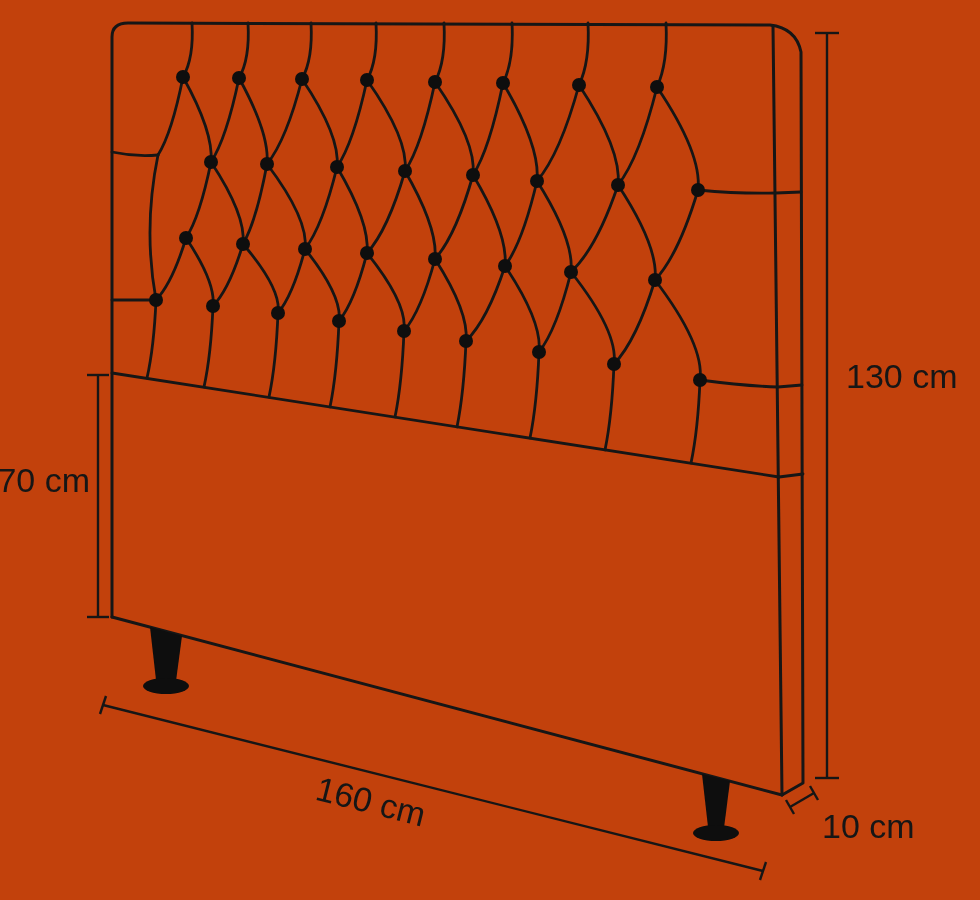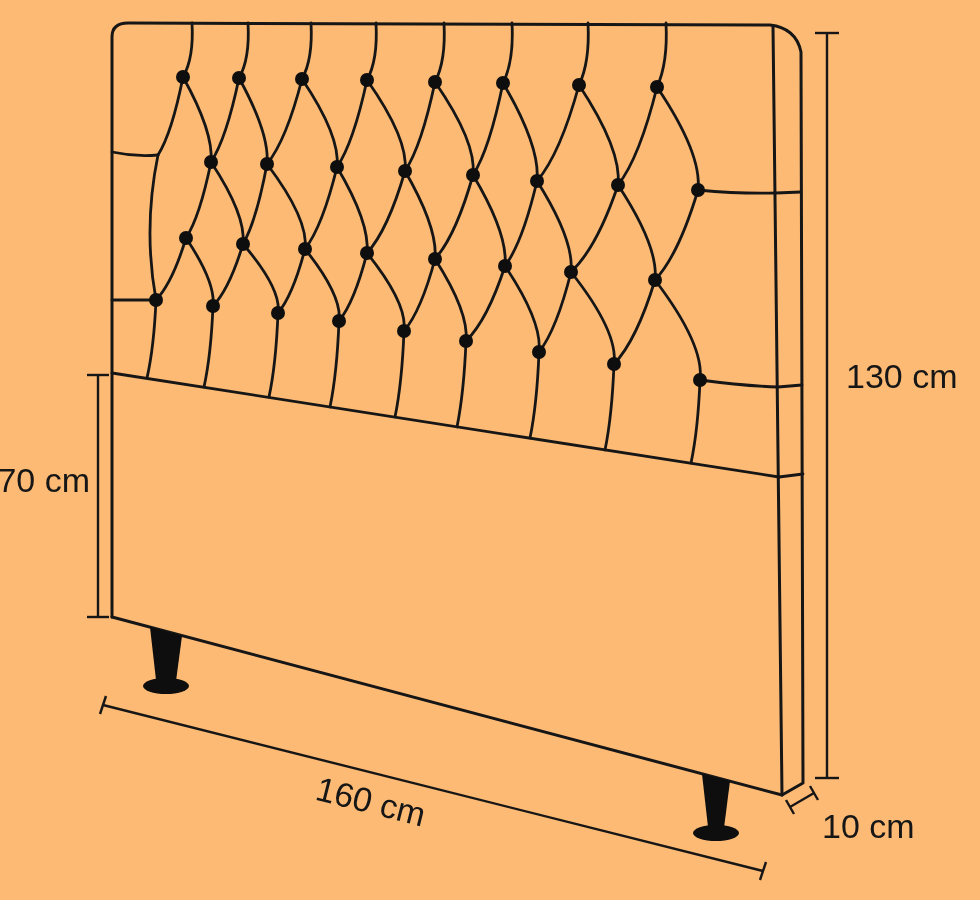--- a/index.html
+++ b/index.html
@@ -1,16 +1,16 @@
 <!DOCTYPE html>
 <html><head>
 <meta charset="utf-8">
 <style>
   html,body{margin:0;padding:0;background:#ffffff;}
-  .canvas{width:980px;height:900px;background:#fdba74;position:relative;overflow:hidden;
+  .canvas{width:980px;height:900px;background:#c2410c;position:relative;overflow:hidden;
           font-family:"Liberation Sans", sans-serif;}
   svg text{font-family:"Liberation Sans", sans-serif;fill:#161616;}
   .dim-text{font-size:34px;}
 </style>
 </head>
 <body>
 
 <div class="canvas">
   <svg width="980" height="900" viewBox="0 0 980 900">
 

